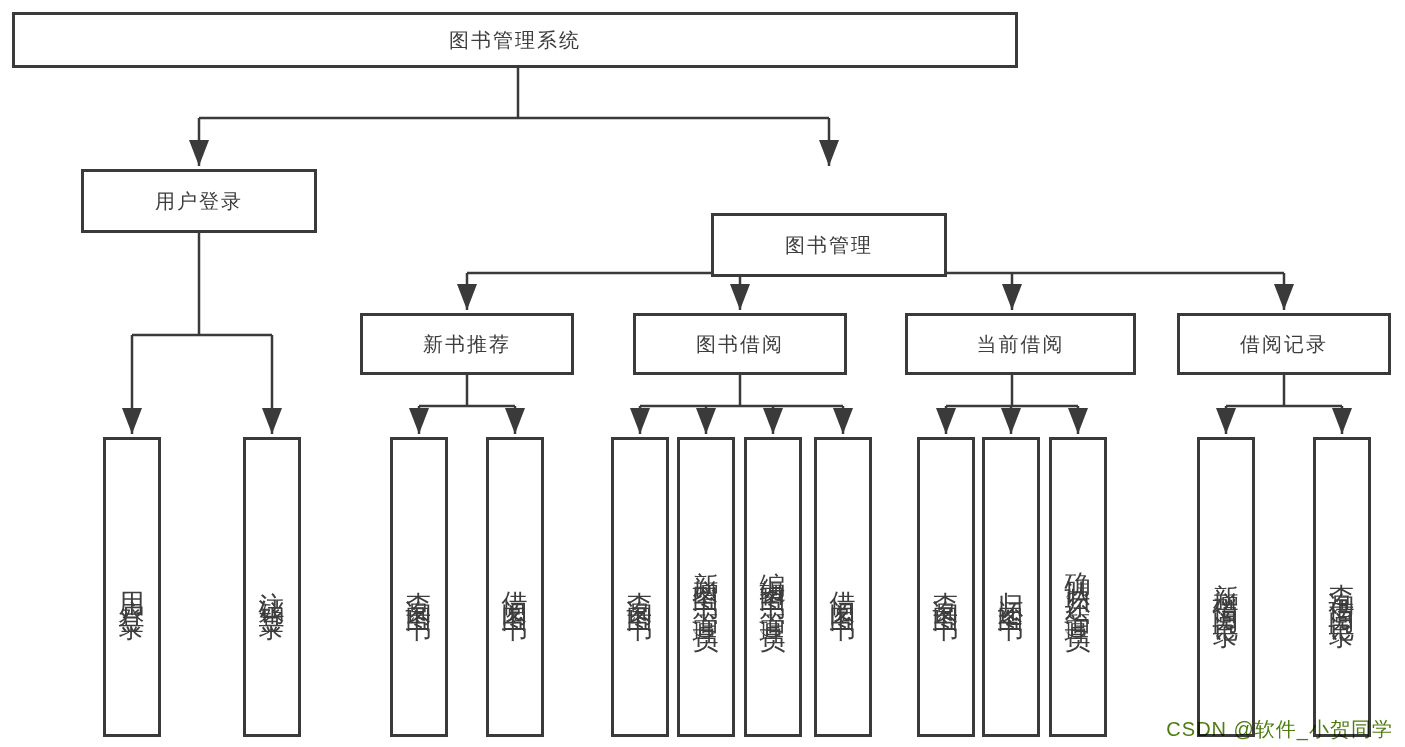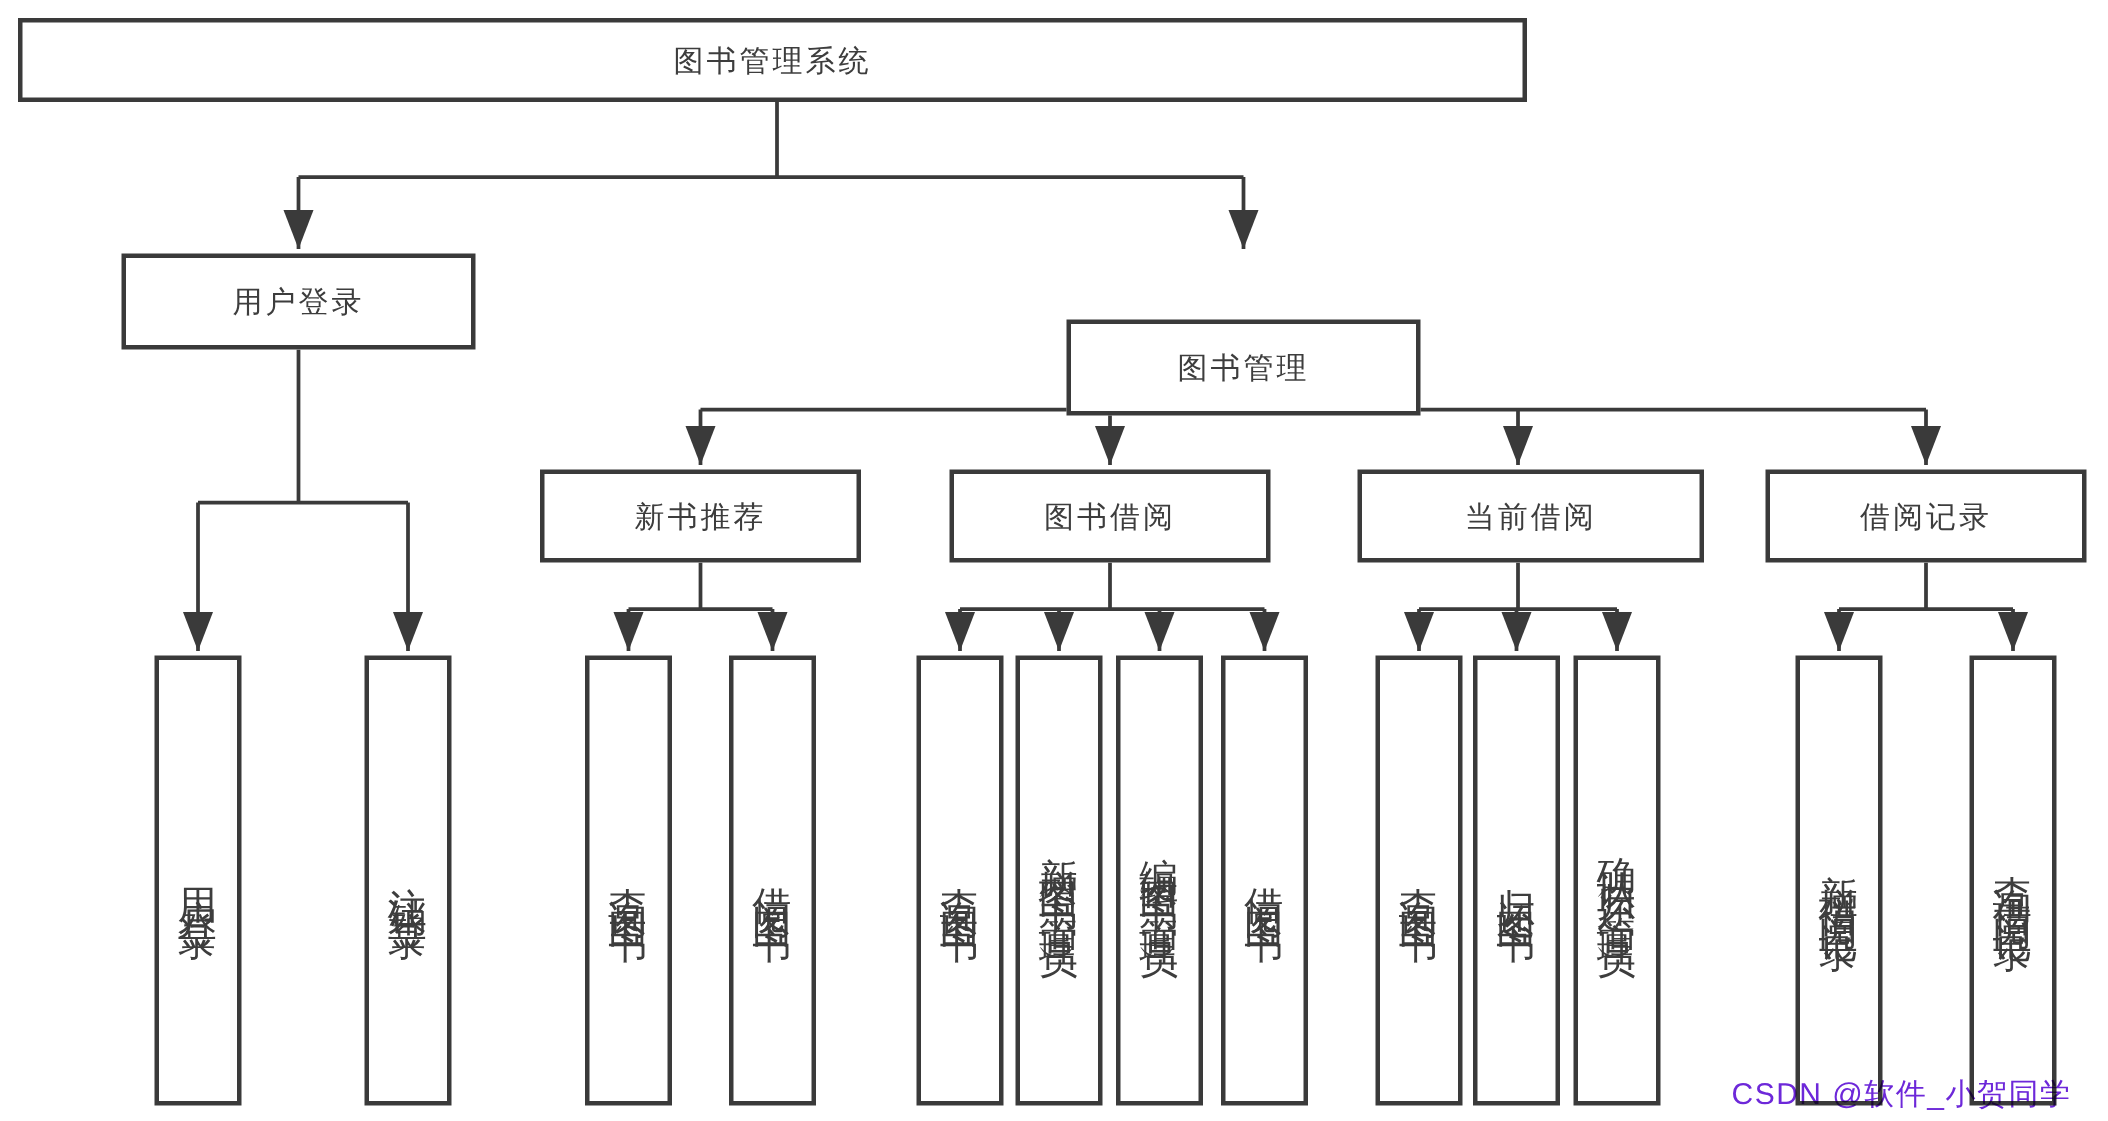--- a/index.html
+++ b/index.html
@@ -37,26 +37,26 @@
   .vtext {
     writing-mode: vertical-rl;
     text-orientation: mixed;
     font-size: 26px;
     letter-spacing: 8px;
     line-height: 1;
     color: #3d3d3d;
   }
   .watermark {
     position: absolute;
-    right: 24px;
+    right: 12px;
     bottom: 4px;
     z-index: 3;
     font-size: 20px;
     letter-spacing: 1px;
-    color: #6d28d9;
+    color: #4d7c0f;
     mix-blend-mode: multiply;
     white-space: nowrap;
   }
 </style>
 </head>
 <body>
 
 <div class="canvas">
 
   <svg class="edges" viewBox="0 0 1405 747">

